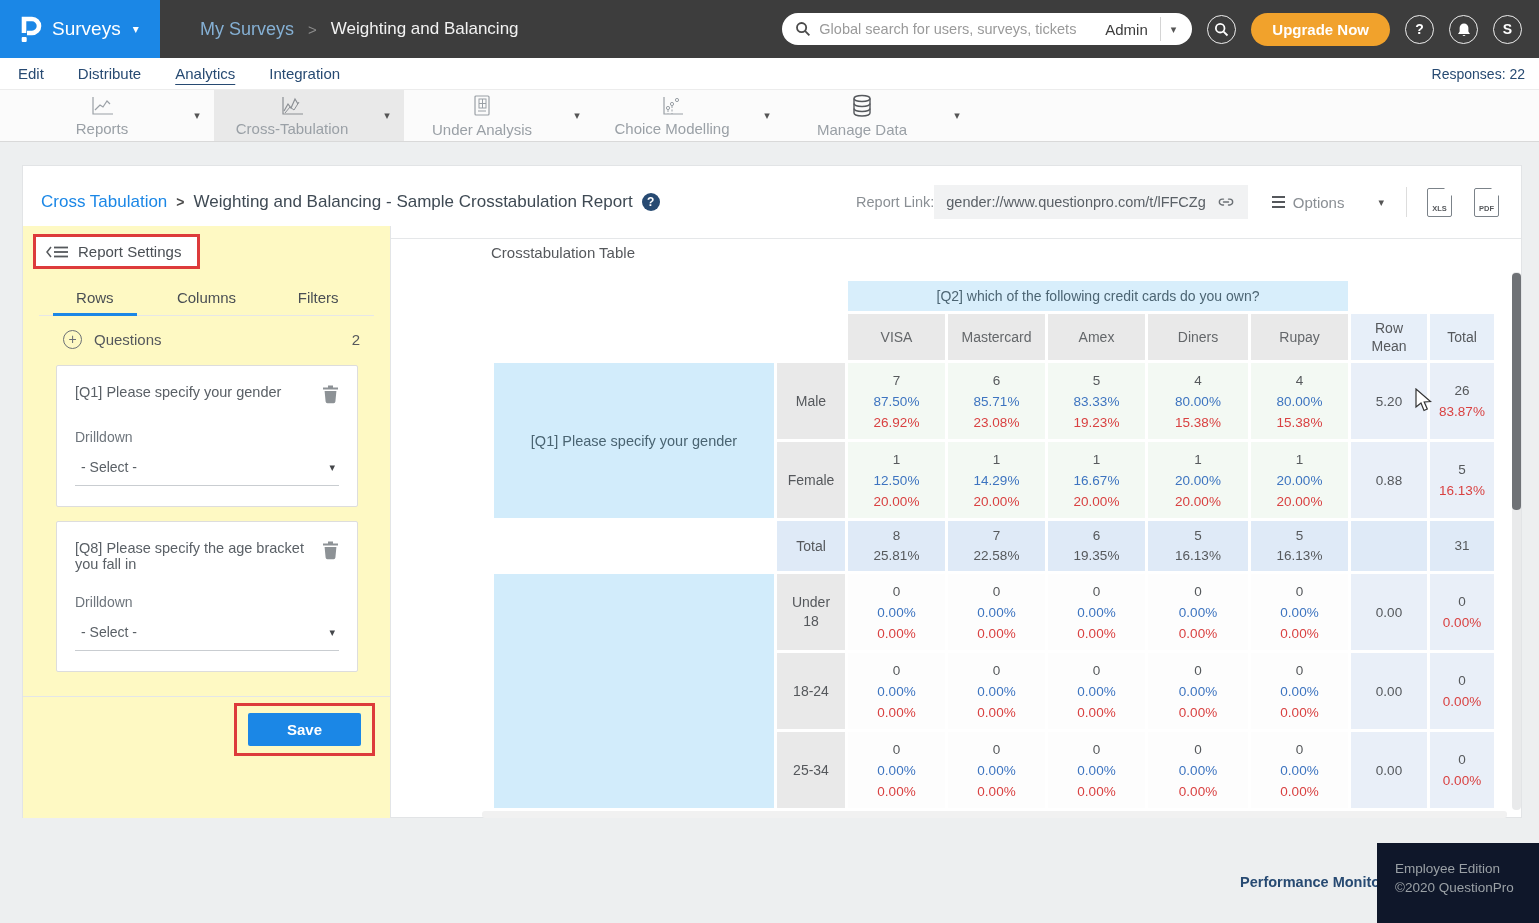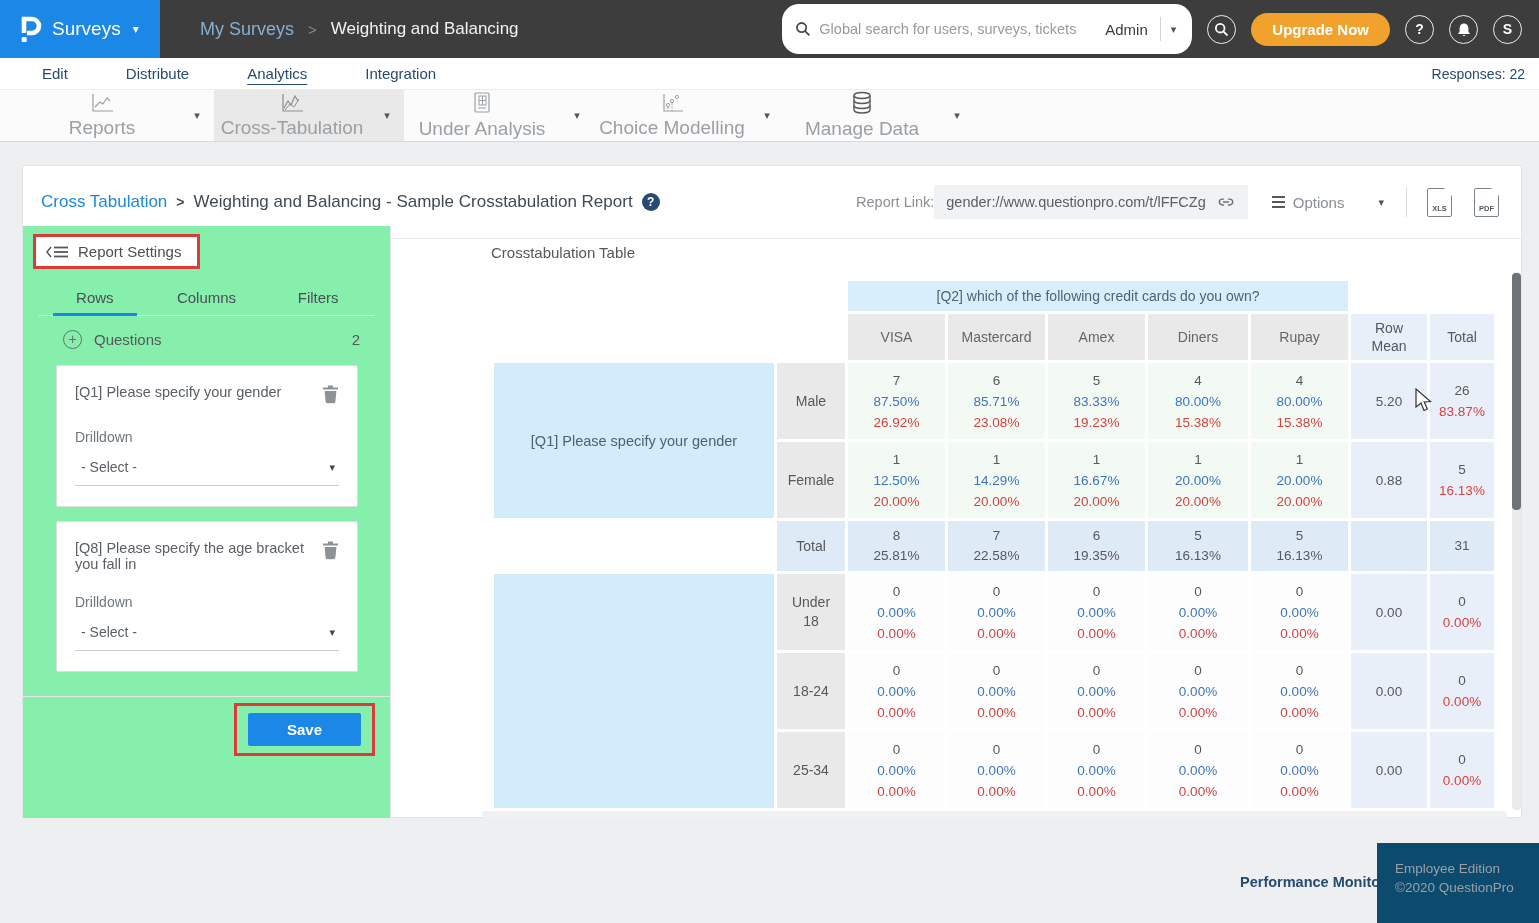--- a/index.html
+++ b/index.html
@@ -10,41 +10,41 @@
   #topbar { position:absolute; left:0; top:0; width:1539px; height:58px; background:#3d3d3d; }
   #logo-box { position:absolute; left:0; top:0; width:160px; height:58px; background:#1b87e6; display:flex; align-items:center; padding-left:18px; gap:10px; cursor:pointer;text-align:center; }
   #logo-box .pmark { display:flex; align-items:flex-end; }
   #logo-box .product { color:#fff; font-size:19px; }
   #logo-box .caret { color:#fff; font-size:12px; margin-left:2px; }
   #top-breadcrumb { position:absolute; left:200px; top:0; height:58px; display:flex; align-items:center; gap:14px; font-size:18px; }
   #top-breadcrumb .parent { color:#85b0d4; cursor:pointer; }
   #top-breadcrumb .sep { color:#8d8d8d; font-size:15px; }
   #top-breadcrumb .current { color:#f2f2f2; font-size:17px; }
   #top-right { position:absolute; right:17px; top:0; height:58px; display:flex; align-items:center; }
-  .search-pill { width:410px; height:50px; background:#fff; border-radius:17px; display:flex; align-items:center; padding:0 10px 0 13px; }
+  .search-pill { width:410px; height:32px; background:#fff; border-radius:17px; display:flex; align-items:center; padding:0 10px 0 13px; }
   .search-pill input { border:none; outline:none; flex:1; font-size:14.5px; color:#444; background:transparent; font-family:"Liberation Sans",sans-serif; }
   .search-pill input::placeholder { color:#9a9a9a; }
   .search-pill .scope { font-size:15px; color:#3c3c3c; padding:0 12px 0 6px; cursor:pointer; }
   .search-pill .vdiv { width:1px; height:24px; background:#d4d4d4; }
   .search-pill .caret { color:#555; font-size:11px; padding:0 6px 0 10px; cursor:pointer; }
   .circle-btn { width:29px; height:29px; border:1.5px solid rgba(255,255,255,.9); border-radius:50%; display:flex; align-items:center; justify-content:center; color:#fff; font-size:14px; font-weight:bold; margin-left:15px; cursor:pointer; background:transparent; }
   #upgrade-btn { margin-left:15px; height:33px; padding:0 21px; background:#f1a22c; border:none; border-radius:17px; color:#fff; font-size:15px; font-weight:bold; cursor:pointer; font-family:"Liberation Sans",sans-serif; }
 
   
   #navbar { position:absolute; left:0; top:58px; width:1539px; height:32px; background:#fff; display:flex; align-items:center; padding-left:18px; gap:34px; border-bottom:1px solid #ececec; }
-  .nav-item { font-size:15px; color:#274a72; cursor:pointer;margin-left:24px; }
+  .nav-item { font-size:15px; color:#274a72; cursor:pointer; }
   .nav-item.active { text-decoration:underline; text-underline-offset:5px; }
   #responses { position:absolute; right:14px; font-size:14px; color:#274a72; }
 
   
   #toolbar { position:absolute; left:0; top:90px; width:1539px; height:52px; background:#fbfbfb; border-bottom:1px solid #d9d9d9; display:flex; padding-left:24px; }
   .tool-group { width:190px; height:100%; display:flex; align-items:center; cursor:pointer; }
   .tool-group.active { background:#e9e9e9; }
   .tool-main { flex:1; display:flex; flex-direction:column; align-items:center; justify-content:center; gap:3px; }
-  .tool-label { font-size:19px; color:#9aa0a6; }
+  .tool-label { font-size:15px; color:#9aa0a6; }
   .tool-caret { width:34px; text-align:center; color:#555; font-size:11px; }
   .tool-icon svg { display:block; }
 
   
   #card { position:absolute; left:22px; top:165px; width:1500px; height:653px; background:#fff; border:1px solid #e2e4e6; }
   #report-bar { position:absolute; left:0; top:0; width:100%; height:73px; border-bottom:1px solid #e5e7e9; display:flex; align-items:center; padding:0 18px; }
   #report-crumb { display:flex; align-items:center; gap:9px; }
   #report-crumb .link { color:#1b87e6; font-size:17px; cursor:pointer; }
   #report-crumb .sep { color:#4a4a4a; font-size:14px; font-weight:bold; }
   #report-crumb .title { color:#3f4a54; font-size:17px; }
@@ -59,21 +59,21 @@
   #options-group .label { color:#8a8f94; font-size:15px; }
   #options-group .caret { color:#555; font-size:11px; margin-left:26px; }
   #export-div { width:1px; height:30px; background:#ddd; margin:0 20px 0 22px; }
   .doc-icon { position:relative; width:25px; height:29px; border:1.5px solid #7b8289; border-radius:2px; background:#fff; margin-right:22px; cursor:pointer; }
   .doc-icon:last-child { margin-right:4px; }
   .doc-icon .fold { position:absolute; right:-1px; top:-1px; width:0; height:0; border-left:8px solid transparent; border-top:8px solid #fff; }
   .doc-icon .fold:after { content:""; position:absolute; left:-8px; top:-8px; width:0; height:0; border-left:8px solid transparent; border-bottom:8px solid #7b8289; opacity:.0; }
   .doc-icon .ext { position:absolute; left:0; right:0; bottom:3px; text-align:center; font-size:7.5px; font-weight:bold; color:#55585c; letter-spacing:0; }
 
   
-  #left-panel { position:absolute; left:0; top:60px; width:368px; height:592px; border-right:1px solid #e3e5e7; background:#86efac; }
+  #left-panel { position:absolute; left:0; top:60px; width:368px; height:592px; border-right:1px solid #e3e5e7; background:#fef9c3; }
   .annotate { border:3px solid #dd3b3b; }
   #report-settings-wrap { display:inline-flex; margin:8px 0 0 10px; }
   #report-settings-btn { display:flex; align-items:center; gap:9px; padding:6px 16px 6px 9px; cursor:pointer; background:#fff; }
   #report-settings-btn .label { font-size:15px; color:#4a4f54; }
   #tabs-row { display:flex; margin:12px 16px 0 16px; border-bottom:1px solid #e7e7e7; }
   .tab { width:138px; text-align:center; padding:8px 0 9px 0; font-size:15px; color:#4a4f54; cursor:pointer; position:relative; }
   .tab.active:after { content:""; position:absolute; left:14px; right:14px; bottom:-1px; height:3px; background:#1b87e6; }
   #questions-row { display:flex; align-items:center; margin:14px 30px 0 40px; gap:12px; }
   .plus-circle { width:19px; height:19px; border:1.5px solid #6b7075; border-radius:50%; color:#6b7075; font-size:14px; line-height:16px; text-align:center; cursor:pointer; }
   #questions-row .label { font-size:15px; color:#55585c; }
@@ -116,21 +116,21 @@
   td.tlabel { background:#dfeaf7; color:#55585c; font-size:14px; }
   td.tcell { background:#dfeaf7; font-size:13.5px; line-height:20px; }
   #h-scroll-track { position:absolute; left:10px; right:14px; bottom:0; height:7px; background:#f1f1f1; border-radius:3px; }
 
   
   #v-scroll-track { position:absolute; left:1512px; top:272px; width:9px; height:538px; background:#e9eaeb; border-radius:4px; }
   #v-scroll-thumb { position:absolute; left:0; top:1px; width:9px; height:237px; background:#6f7276; border-radius:4px; cursor:pointer; }
   #cursor { position:absolute; left:1412px; top:388px; }
   #footer { position:absolute; left:0; top:818px; width:1539px; height:105px; background:#edeff0; }
   #perf-monitor { position:absolute; left:1240px; top:56px; font-size:14.5px; font-weight:bold; color:#274a72; cursor:pointer; }
-  #edition-box { position:absolute; left:1377px; top:25px; width:162px; height:80px; background:#0c4a6e; padding:16px 0 0 18px; }
+  #edition-box { position:absolute; left:1377px; top:25px; width:162px; height:80px; background:#0f172a; padding:16px 0 0 18px; }
   #edition-box div { font-size:13.5px; color:#9aa0a5; line-height:19px; }
 </style>
 </head>
 <body>
 
 <div id="page">
 
   <div id="topbar">
     <div id="logo-box">
       <span class="pmark">

